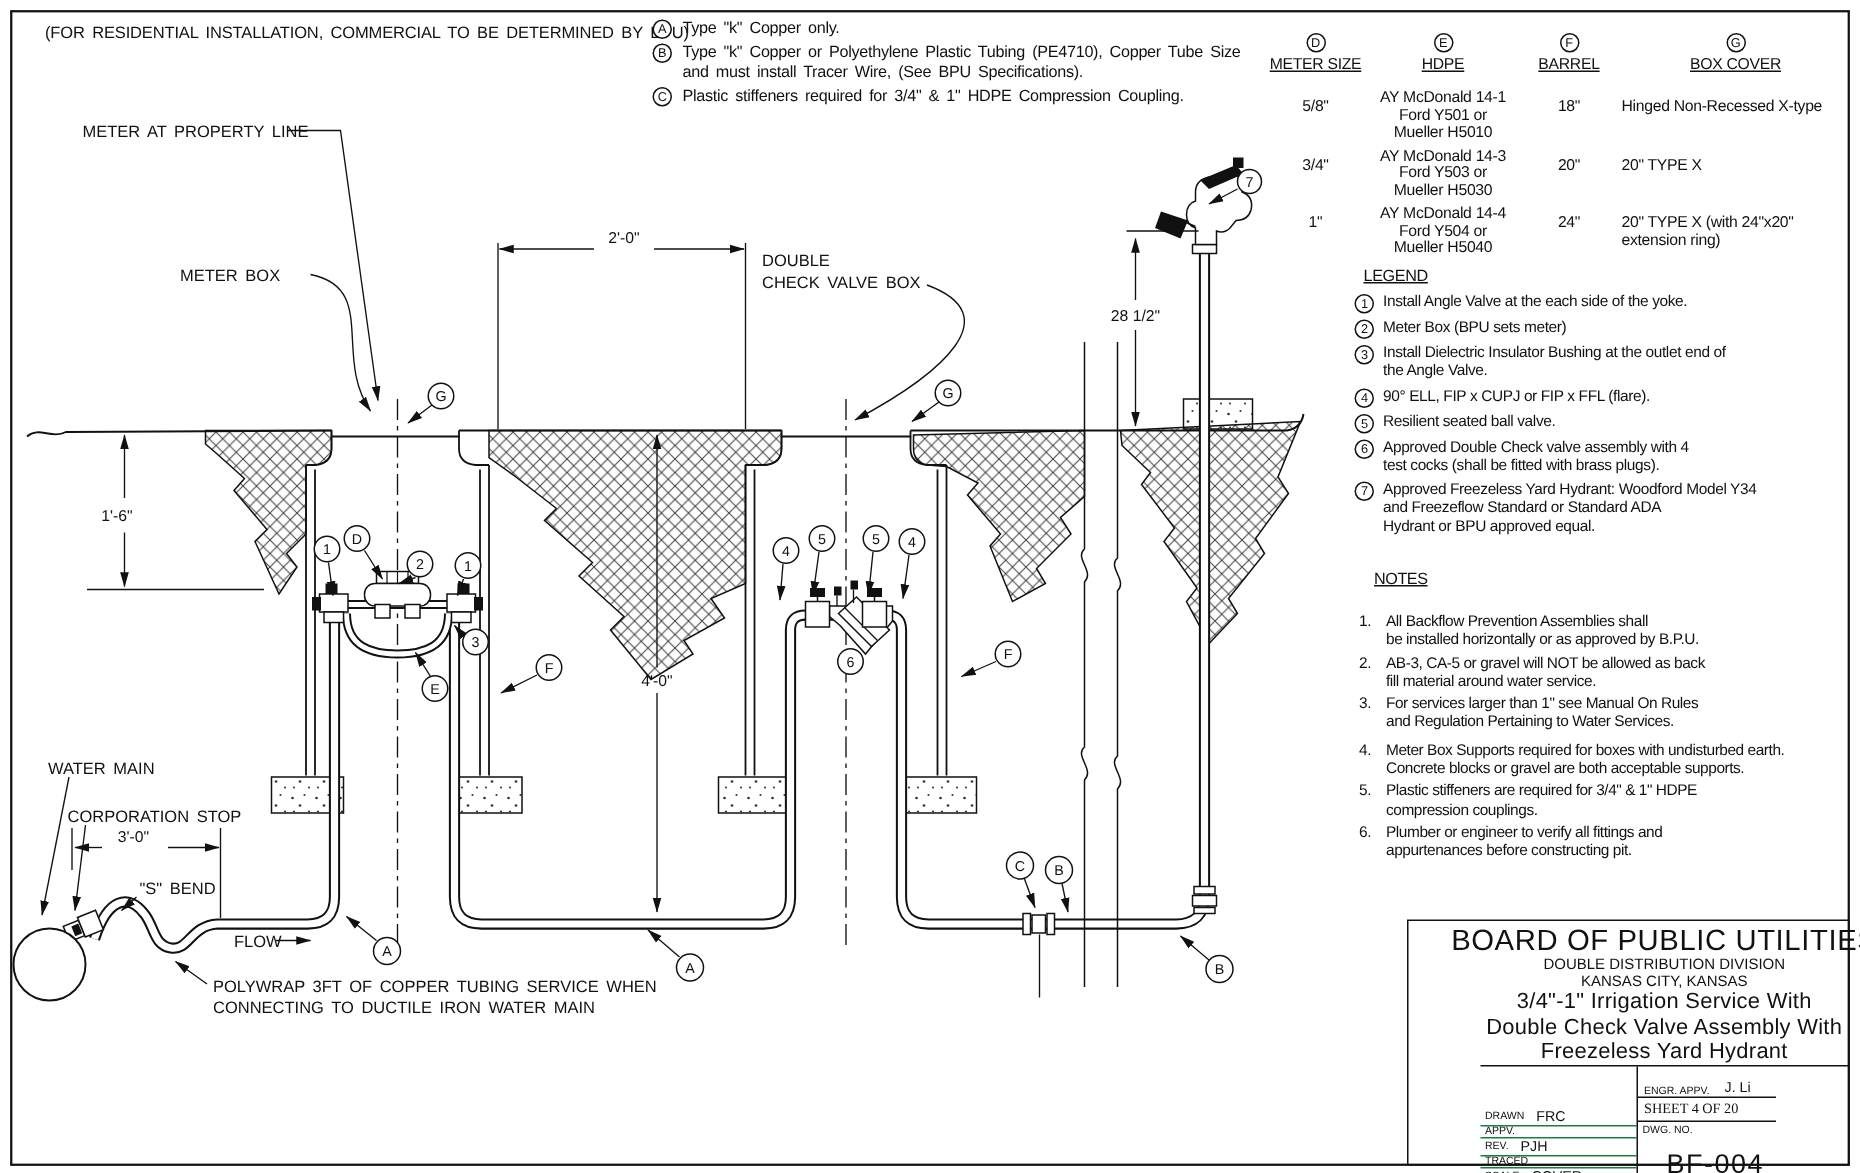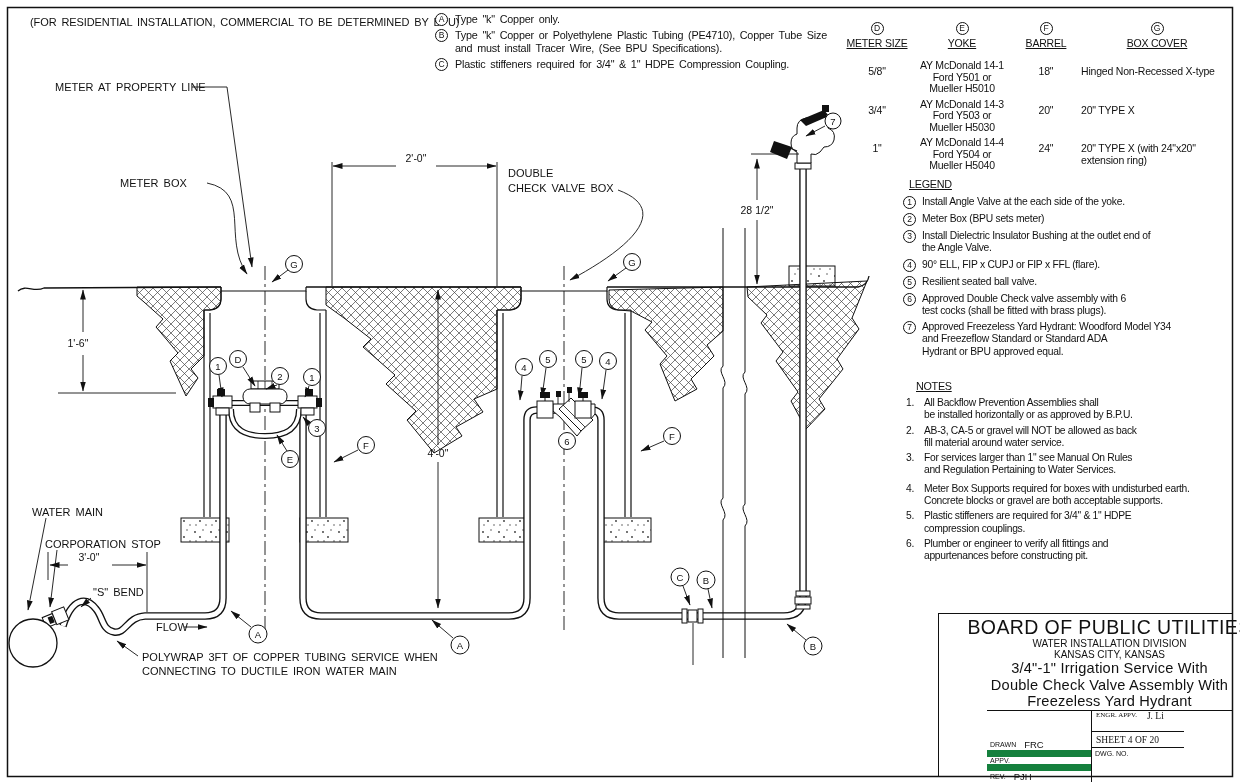--- a/index.html
+++ b/index.html
@@ -29,42 +29,42 @@
               min-height:38px;line-height:11.5px;padding-top:4px;box-sizing:border-box;}
   .spec .cell.left{align-items:flex-start;padding-left:4px;}
   .spec .cell .num{padding-top:6px;}
   
   .legend{left:903px;top:178px;width:334px;font-size:10.3px;letter-spacing:-0.25px;}
   .ltitle{font-size:10.8px;text-decoration:underline;margin:0 0 6px 6px;}
   .litem{display:flex;gap:6px;margin-bottom:4px;}
   .litem .line{line-height:12.3px;}
   
   .notes{left:906px;top:380px;width:332px;font-size:10.3px;letter-spacing:-0.3px;}
-  .ntitle{font-size:10.8px;text-decoration:underline;margin:0 0 5px 10px;}
+  .ntitle{font-size:10.8px;text-decoration:underline;margin:0 0 17px 10px;}
   .nitem{display:flex;gap:3px;margin-bottom:3px;}
   .nitem .nnum{flex:0 0 15px;line-height:12.3px;}
   .nitem .line{line-height:12.3px;}
   .gap-before{margin-top:6px;}
   
   .tblock{left:938px;top:613px;width:295px;height:164px;border:1.6px solid #111;box-sizing:border-box;
           display:flex;flex-direction:column;padding-left:48px;}
   .tb-head{flex:0 0 96px;display:flex;flex-direction:column;align-items:center;justify-content:flex-start;
            padding-top:3px;box-sizing:border-box;}
   .tb-org{font-size:19.5px;letter-spacing:0.4px;line-height:21px;}
   .tb-sub{font-size:10px;line-height:11px;}
   .tb-title{font-size:14.6px;line-height:16.5px;letter-spacing:0.2px;}
   .tb-grid{flex:1;display:grid;grid-template-columns:104px 93px 1fr;border-top:1px solid #111;}
   .tb-left{display:flex;flex-direction:column;}
-  .tb-row{flex:1;display:flex;align-items:center;border-top:7px solid #15803d;padding-left:3px;gap:8px;}
+  .tb-row{flex:1;display:flex;align-items:center;border-top:1px solid #15803d;padding-left:3px;gap:8px;}
   .tb-row:first-child{border-top:none;margin-top:28px;}
   .tb-lab{font-size:7px;}
   .tb-val{font-size:9.5px;}
   .tb-mid{display:flex;flex-direction:column;border-left:1px solid #111;}
   .tb-right{display:flex;flex-direction:column;border-left:1px solid #111;}
-  .tb-r1{flex:0 0 20px;display:flex;align-items:flex-start;gap:10px;padding-left:4px;font-family:Liberation Serif, serif;}
+  .tb-r1{flex:0 0 20px;display:flex;align-items:flex-end;gap:10px;padding-left:4px;}
   .tb-r2{flex:0 0 15px;display:flex;align-items:center;border-top:1px solid #111;padding-left:4px;font-size:9.5px;font-family:Liberation Serif, serif;}
   .tb-r3{flex:1;border-top:1px solid #111;position:relative;}
   .tb-dwglab{font-size:7px;position:absolute;left:3px;top:2px;}
   .tb-dwgno{font-size:18px;position:absolute;right:8px;bottom:3px;letter-spacing:1px;}
 </style>
 </head>
 <body>
 
 <div class="sheet">
 
@@ -390,21 +390,21 @@
   </div>
 
   
   <div class="panel spec">
     <div class="colh">
       <span class="ccircle">D</span>
       <span class="th">METER SIZE</span>
     </div>
     <div class="colh">
       <span class="ccircle">E</span>
-      <span class="th">YOKE</span>
+      <span class="th">HDPE</span>
     </div>
     <div class="colh">
       <span class="ccircle">F</span>
       <span class="th">BARREL</span>
     </div>
     <div class="colh">
       <span class="ccircle">G</span>
       <span class="th">BOX COVER</span>
     </div>
 
@@ -487,21 +487,21 @@
     </div>
     <div class="litem">
       <span class="ccircle">5</span>
       <div>
           <div class="line nowrap">Resilient seated ball valve.</div>
         </div>
     </div>
     <div class="litem">
       <span class="ccircle">6</span>
       <div>
-          <div class="line nowrap">Approved Double Check valve assembly with 6</div>
+          <div class="line nowrap">Approved Double Check valve assembly with 4</div>
           <div class="line nowrap">test cocks (shall be fitted with brass plugs).</div>
         </div>
     </div>
     <div class="litem">
       <span class="ccircle">7</span>
       <div>
           <div class="line nowrap">Approved Freezeless Yard Hydrant: Woodford Model Y34</div>
           <div class="line nowrap">and Freezeflow Standard or Standard ADA</div>
           <div class="line nowrap">Hydrant or BPU approved equal.</div>
         </div>
@@ -552,21 +552,21 @@
           <div class="line nowrap">Plumber or engineer to verify all fittings and</div>
           <div class="line nowrap">appurtenances before constructing pit.</div>
         </div>
     </div>
   </div>
 
   
   <div class="tblock panel" style="left:938px;top:613px;">
     <div class="tb-head">
       <div class="tb-org nowrap">BOARD OF PUBLIC UTILITIES</div>
-      <div class="tb-sub nowrap">WATER INSTALLATION DIVISION</div>
+      <div class="tb-sub nowrap">DOUBLE DISTRIBUTION DIVISION</div>
       <div class="tb-sub nowrap">KANSAS CITY, KANSAS</div>
       <div class="tb-title nowrap">3/4"-1" Irrigation Service With</div>
       <div class="tb-title nowrap">Double Check Valve Assembly With</div>
       <div class="tb-title nowrap">Freezeless Yard Hydrant</div>
     </div>
     <div class="tb-grid">
       <div class="tb-left">
         <div class="tb-row">
           <span class="tb-lab">DRAWN</span>
             <span class="tb-val">FRC</span>

